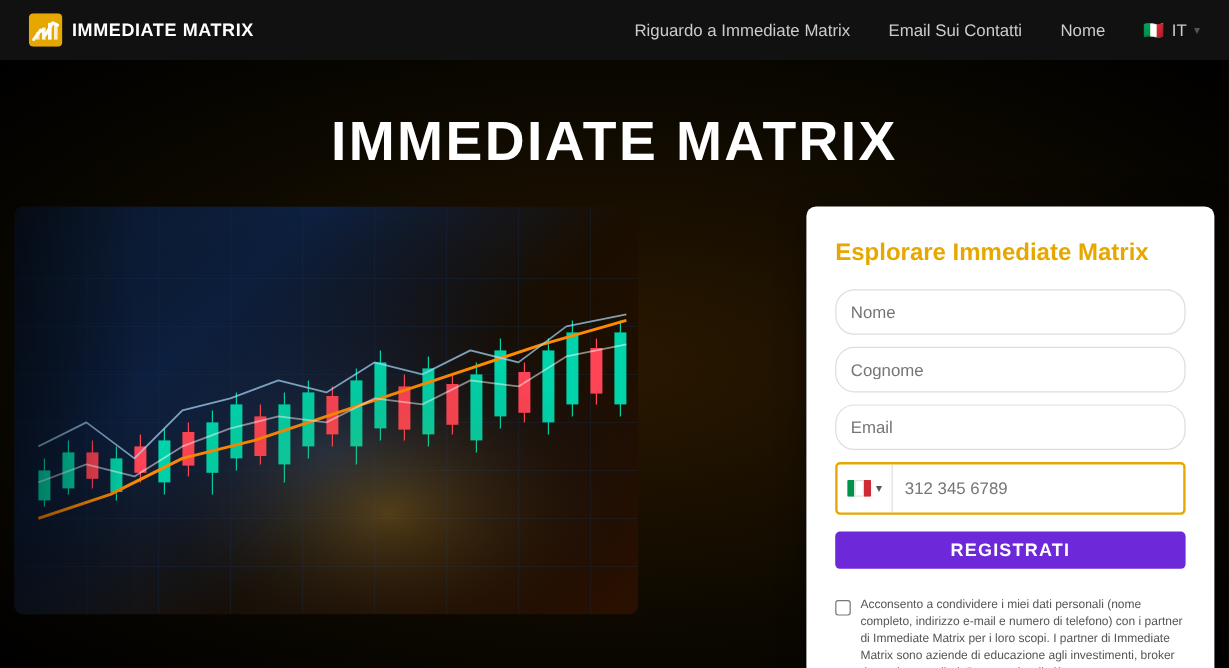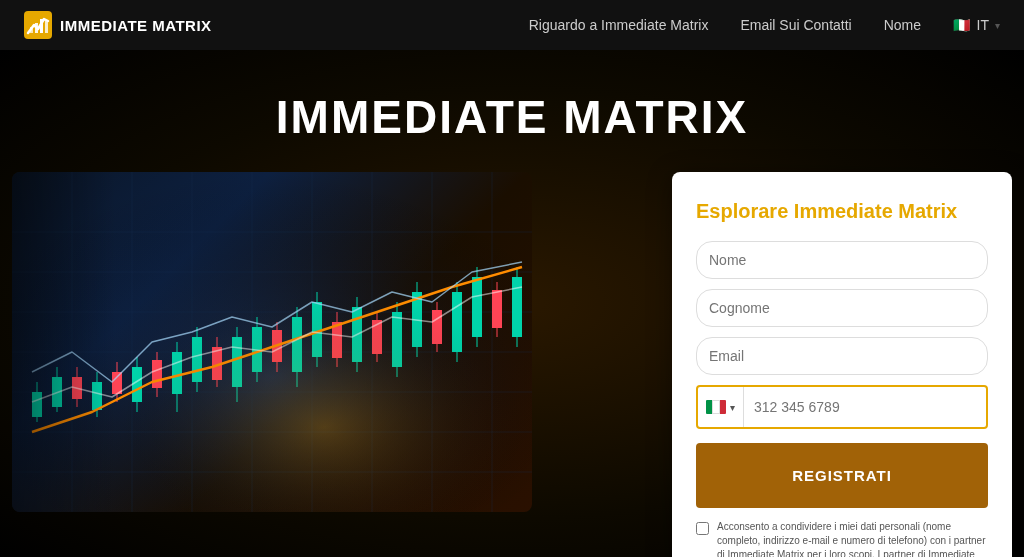--- a/index.html
+++ b/index.html
@@ -189,30 +189,30 @@
       flex: 1;
       border: none;
       outline: none;
       padding: 10px 10px;
       font-size: 14px;
       color: #ec4899;
     }
 
     .btn-register {
       width: 100%;
-      background: #a16207;
+      background: #6d28d9;
       color: #fff;
       font-weight: 700;
       font-size: 15px;
       letter-spacing: 1px;
       border: none;
       border-radius: 4px;
-      padding: 24px;
-      cursor: pointer;
-      margin-bottom: 12px;
+      padding: 7px;
+      cursor: pointer;
+      margin-bottom: 24px;
     }
 
     .consent-row {
       display: flex;
       gap: 8px;
       align-items: flex-start;
     }
 
     .consent-checkbox {
       width: 13px;

